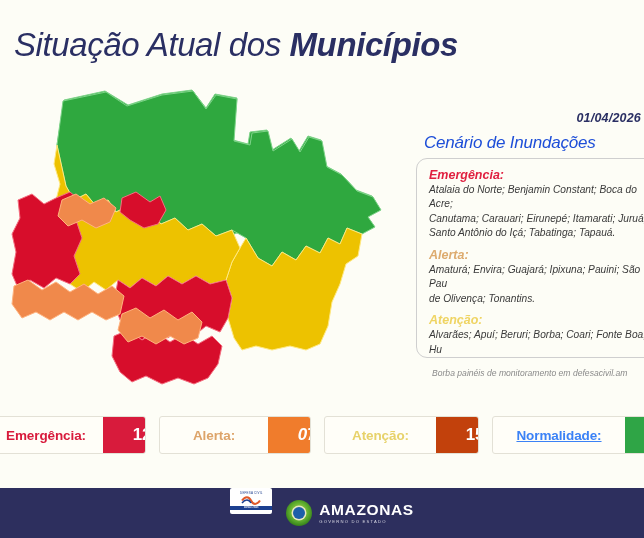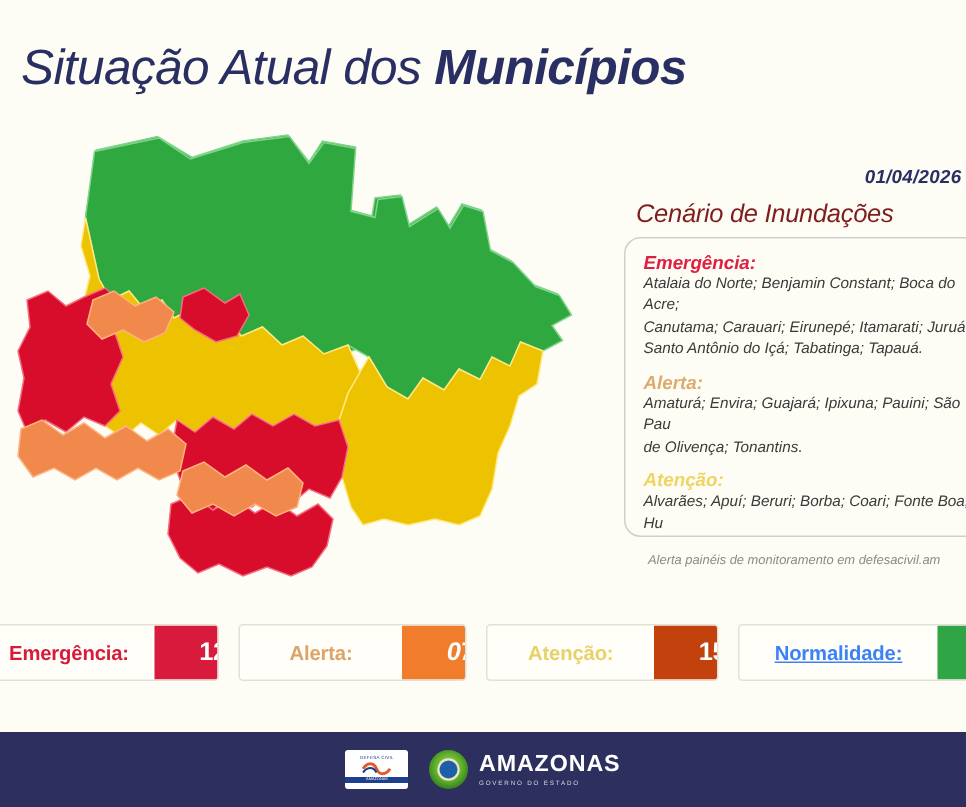--- a/index.html
+++ b/index.html
@@ -57,21 +57,21 @@
     width: 400px; height: 320px;
   }
   .map-wrap svg { display: block; width: 100%; height: 100%; }
 
   
   .legend-title {
     position: absolute;
     left: 424px; top: 133px;
     font-size: 17px;
     font-style: italic;
-    color: #7f1d1d;
+    color: #1d4ed8;
     white-space: nowrap;
     letter-spacing: -0.2px;
   }
   .legend-box {
     position: absolute;
     left: 416px; top: 158px;
     width: 250px; height: 200px;
     border: 1.3px solid #cfcfcf;
     border-radius: 11px;
     background: #fdfdf6;
@@ -161,21 +161,20 @@
   .c4 .stat-label { color: #3b82f6; text-decoration: underline; }
   .c4 .stat-value { background: #2fa546; width: 48px; }
 
   
   .footer {
     position: absolute;
     left: 0; top: 488px;
     width: 644px; height: 50px;
     background: #2d2f5e;
     display: flex;
-    align-items: center;
     justify-content: center;
     gap: 14px;
   }
   .logo-dc {
     width: 42px; height: 26px;
     background: #ffffff;
     border-radius: 2px;
     display: flex;
     flex-direction: column;
     align-items: center;
@@ -293,21 +292,21 @@
     <div class="cat-head alerta">Alerta:</div>
     <div class="cat-list">Amaturá; Envira; Guajará; Ipixuna; Pauini; São Pau
 de Olivença; Tonantins.</div>
 
     <div class="cat-head atencao">Atenção:</div>
     <div class="cat-list">Alvarães; Apuí; Beruri; Borba; Coari; Fonte Boa; Hu
 Japurá; Jutaí; Manicoré; Maraã; Nova Olinda do No
 Novo Aripuanã; Tefé; Uarini.</div>
   </div>
 
-  <div class="legend-note">Alerta painéis de monitoramento em defesacivil.am</div>
+  <div class="legend-note">Borba painéis de monitoramento em defesacivil.am</div>
 
   <div class="statusbar">
     <div class="stat-card c1">
       <div class="stat-label">Emergência:</div>
       <div class="stat-value">12</div>
     </div>
     <div class="stat-card c2">
       <div class="stat-label">Alerta:</div>
       <div class="stat-value">07</div>
     </div>

